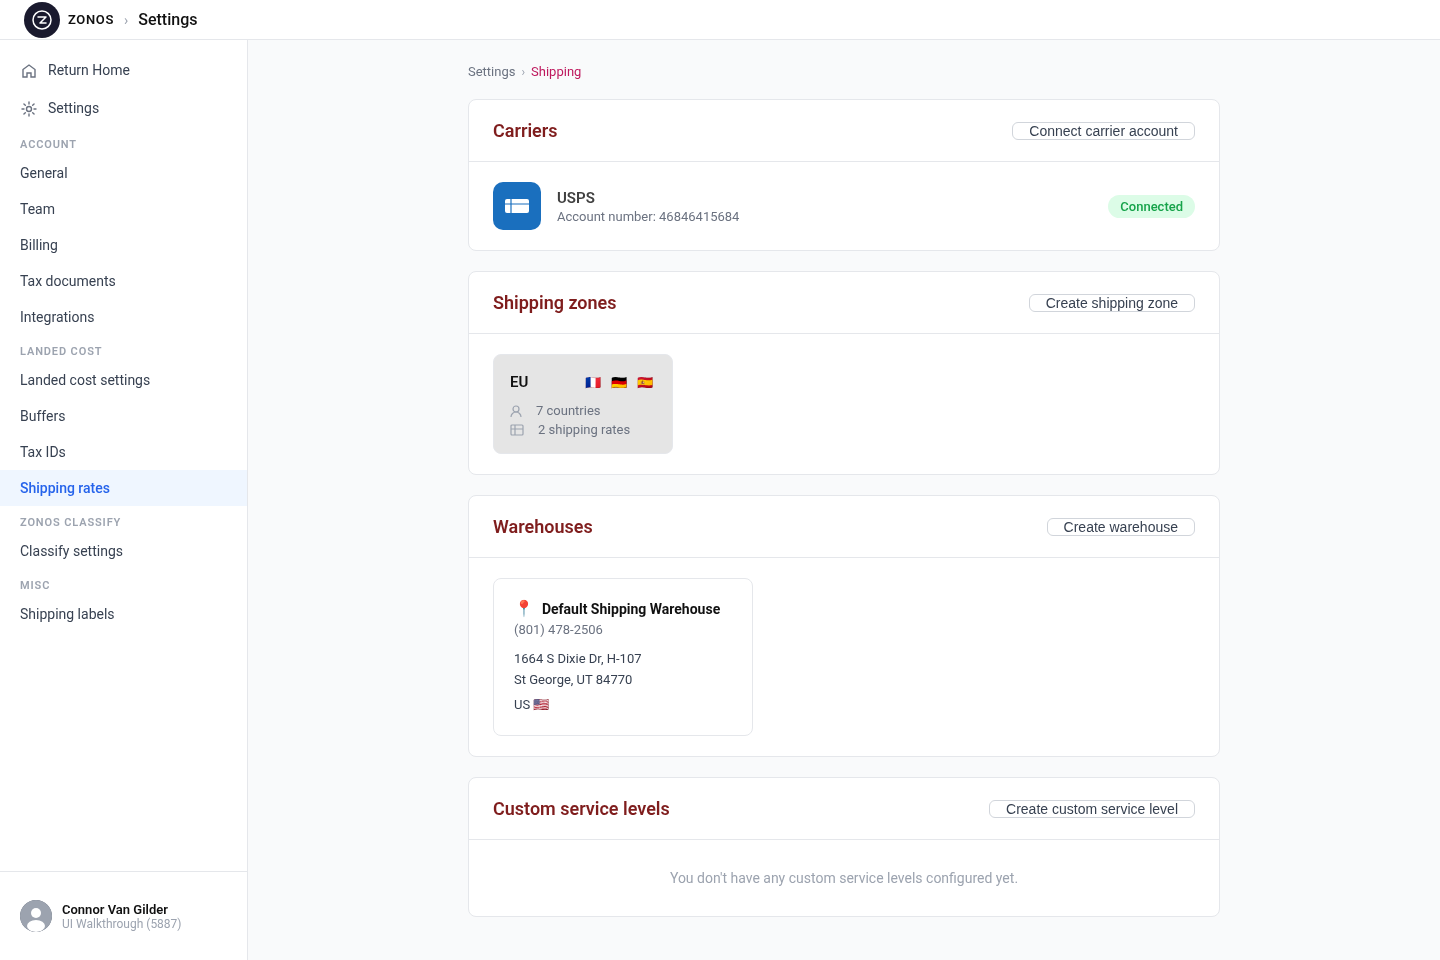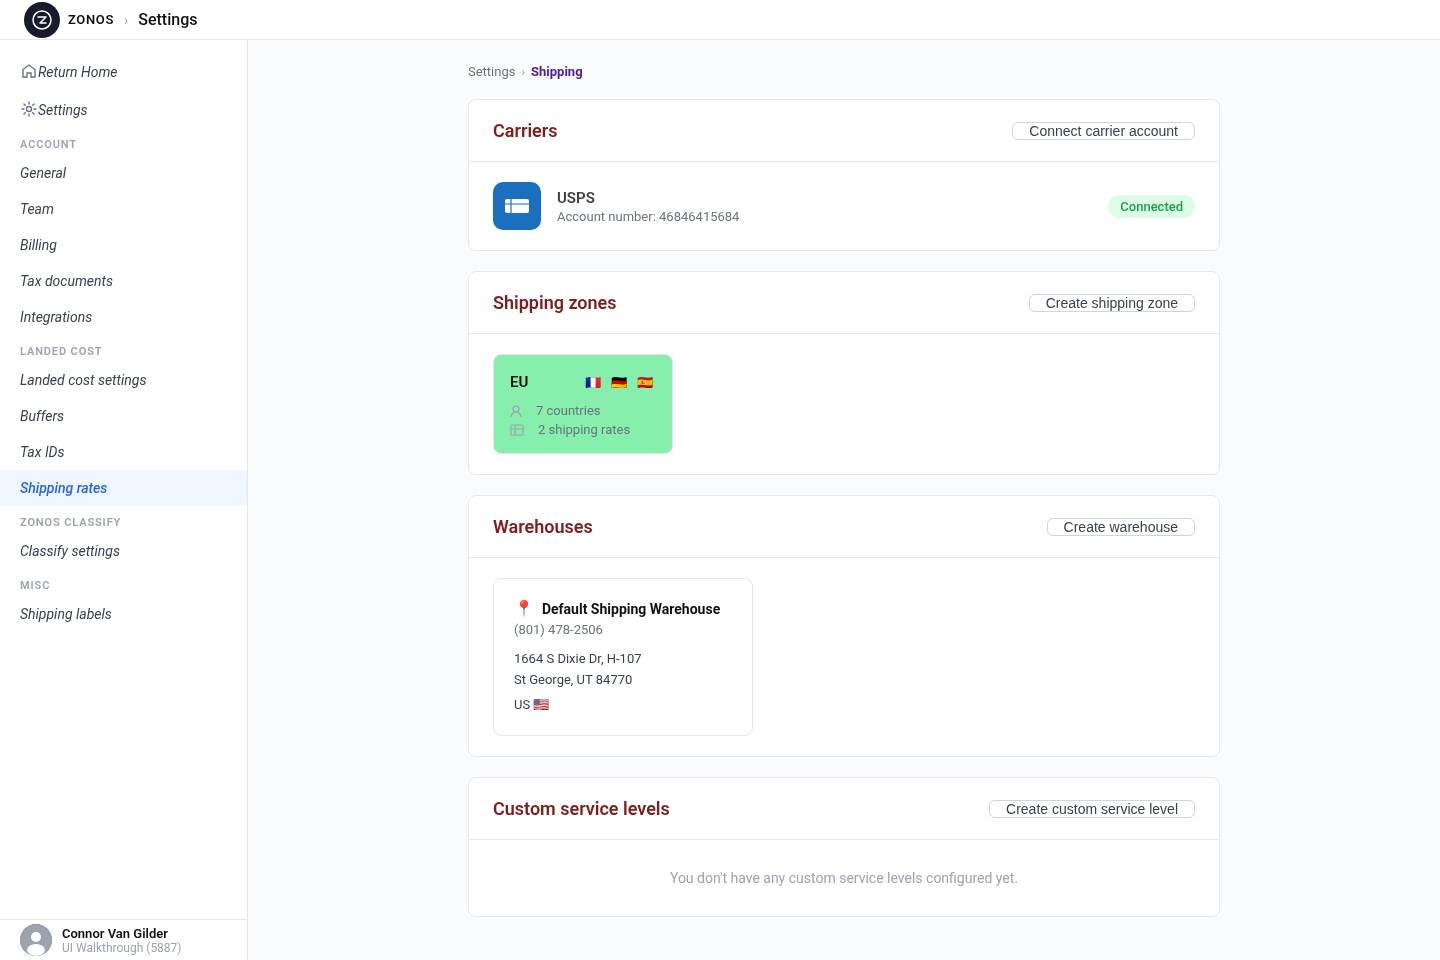--- a/index.html
+++ b/index.html
@@ -12,58 +12,58 @@
     .logo-text { font-size: 13px; font-weight: 600; color: #111; letter-spacing: 0.05em; }
     .topbar-chevron { color: #9ca3af; font-size: 14px; }
     .topbar-title { font-size: 16px; font-weight: 500; color: #111; }
 
     
     .layout { display: flex; flex: 1; overflow: hidden; }
 
     
     .sidebar { width: 248px; background: #fff; border-right: 1px solid #e5e7eb; display: flex; flex-direction: column; overflow-y: auto; flex-shrink: 0; }
     .sidebar-nav { flex: 1; padding: 12px 0; }
-    .sidebar-item { display: flex; align-items: flex-end; padding: 10px 20px; cursor: pointer; color: #374151; font-size: 14px; font-weight: 400; border-radius: 0; transition: background 0.15s; font-style: italic; }
+    .sidebar-item { display: flex; align-items: flex-start; gap: 10px; padding: 10px 20px; cursor: pointer; color: #374151; font-size: 14px; font-weight: 400; border-radius: 0; transition: background 0.15s; }
     .sidebar-item.active { background: #eff6ff; color: #2563eb; font-weight: 500; }
     .sidebar-icon { width: 18px; height: 18px; display: flex; align-items: center; justify-content: center; color: #6b7280; flex-shrink: 0; }
     .sidebar-section-label { padding: 10px 20px 4px; font-size: 11px; font-weight: 600; color: #9ca3af; letter-spacing: 0.08em; text-transform: uppercase; }
-    .sidebar-footer { padding: 4px 20px; border-top: 1px solid #e5e7eb; display: flex; align-items: center; gap: 10px; }
+    .sidebar-footer { padding: 28px 20px; border-top: 1px solid #e5e7eb; display: flex; align-items: center; gap: 10px; }
     .avatar { width: 32px; height: 32px; border-radius: 50%; background: #6b7280; flex-shrink: 0; display: flex; align-items: center; justify-content: center; color: #fff; font-size: 12px; overflow: hidden; }
     .footer-name { font-size: 13px; font-weight: 600; color: #111; }
     .footer-role { font-size: 12px; color: #9ca3af; text-align: center; }
 
     
     .main { flex: 1; overflow-y: auto; background: #f9fafb; }
     .main-inner { max-width: 800px; margin: 0 auto; padding: 24px; }
 
     
     .breadcrumb { display: flex; align-items: center; gap: 6px; margin-bottom: 20px; font-size: 13px; color: #6b7280; }
     .breadcrumb-link { color: #6b7280; cursor: pointer; }
     .breadcrumb-chevron { color: #9ca3af; font-size: 12px; }
-    .breadcrumb-current { color: #4c1d95; font-weight: 700; }
+    .breadcrumb-current { color: #be185d; font-weight: 400; }
 
     
     .section-card { background: #fff; border: 1px solid #e5e7eb; border-radius: 8px; margin-bottom: 20px; overflow: hidden; }
     .section-header { display: flex; align-items: center; justify-content: space-between; padding: 20px 24px; border-bottom: 1px solid #e5e7eb; }
     .section-title { font-size: 18px; font-weight: 600; color: #7f1d1d; }
     .section-body { padding: 20px 24px; }
 
     
     .btn-outline { background: #fff; border: 1px solid #d1d5db; border-radius: 6px; padding: 0 16px; font-size: 14px; color: #374151; cursor: pointer; font-weight: 500; }
 
     
     .carrier-row { display: flex; align-items: center; gap: 16px; }
     .carrier-logo { width: 48px; height: 48px; background: #1a6fbe; border-radius: 10px; display: flex; align-items: center; justify-content: center; color: #fff; font-size: 10px; font-weight: bold; flex-shrink: 0; }
     .carrier-info { flex: 1; }
     .carrier-name { font-size: 15px; font-weight: 600; color: #404040; }
     .carrier-account { font-size: 13px; color: #6b7280; margin-top: 2px; }
     .badge-connected { background: #dcfce7; color: #16a34a; font-size: 13px; font-weight: 500; padding: 4px 12px; border-radius: 20px; }
 
     
-    .zone-card { border: 1px solid #e5e7eb; border-radius: 8px; padding: 16px; display: inline-block; min-width: 180px; cursor: pointer; background: #86efac; }
+    .zone-card { border: 1px solid #e5e7eb; border-radius: 8px; padding: 16px; display: inline-block; min-width: 180px; cursor: pointer; background: #e5e5e5; }
     .zone-header { display: flex; align-items: center; justify-content: space-between; margin-bottom: 10px; }
     .zone-name { font-size: 15px; font-weight: 600; color: #111; }
     .zone-flags { display: flex; gap: 4px; }
     .flag-circle { width: 22px; height: 22px; border-radius: 50%; display: flex; align-items: center; justify-content: center; font-size: 13px; }
     .zone-meta { display: flex; flex-direction: column; gap: 4px; }
     .zone-meta-item { display: flex; align-items: center; gap: 14px; font-size: 13px; color: #6b7280; }
 
     
     .warehouse-card { border: 1px solid #e5e7eb; border-radius: 8px; padding: 20px; max-width: 260px; background: #fff; }
     .warehouse-header { display: flex; align-items: center; gap: 8px; margin-bottom: 4px; }

